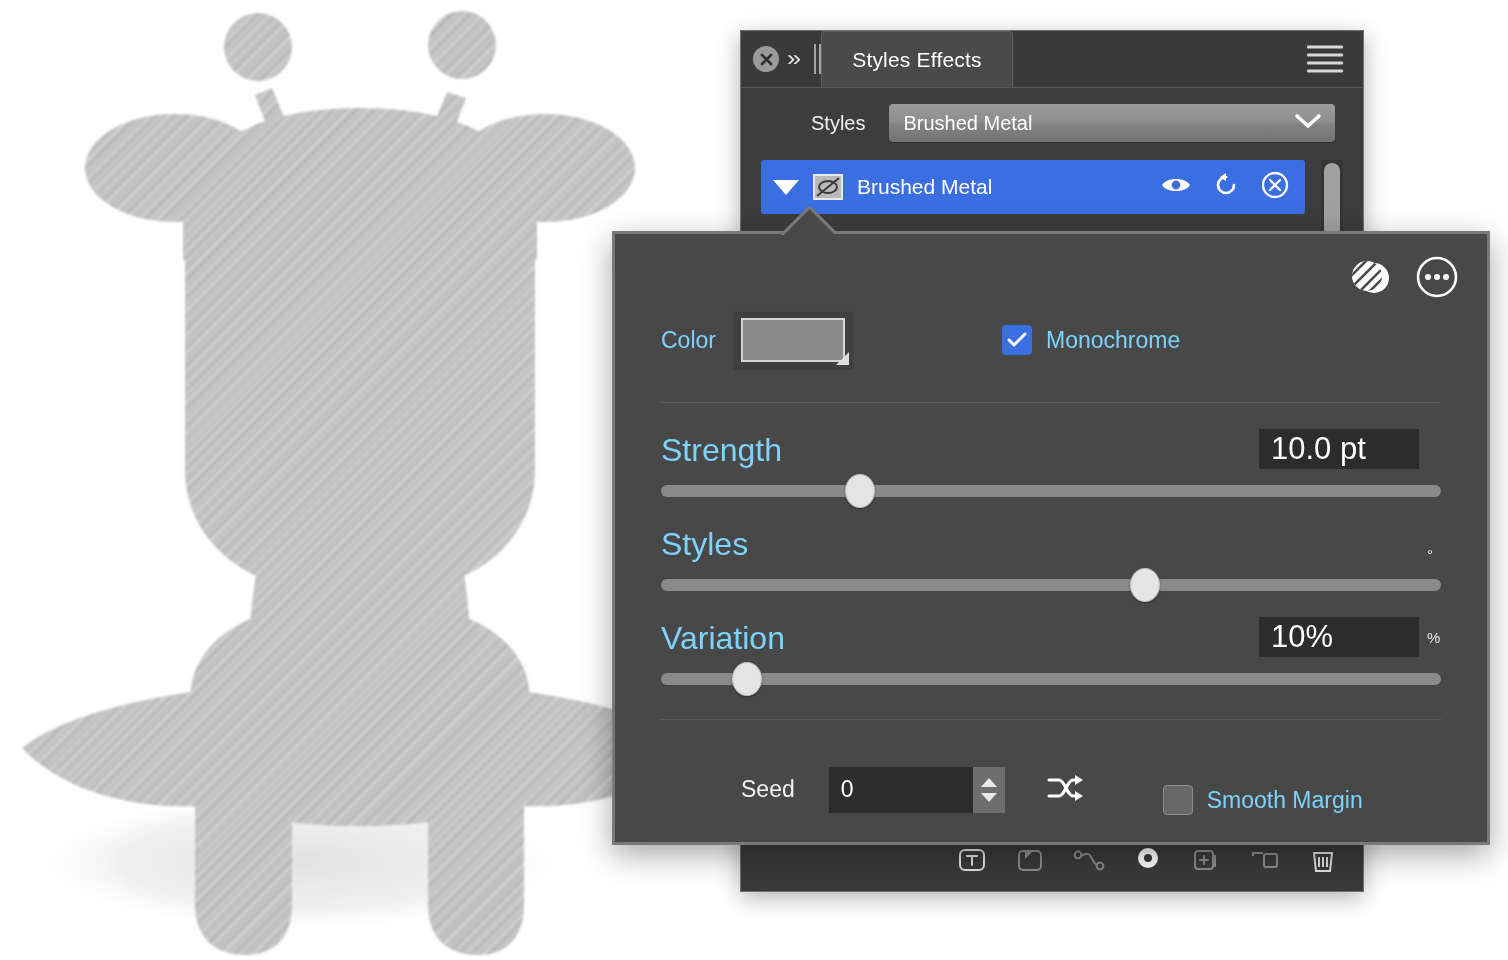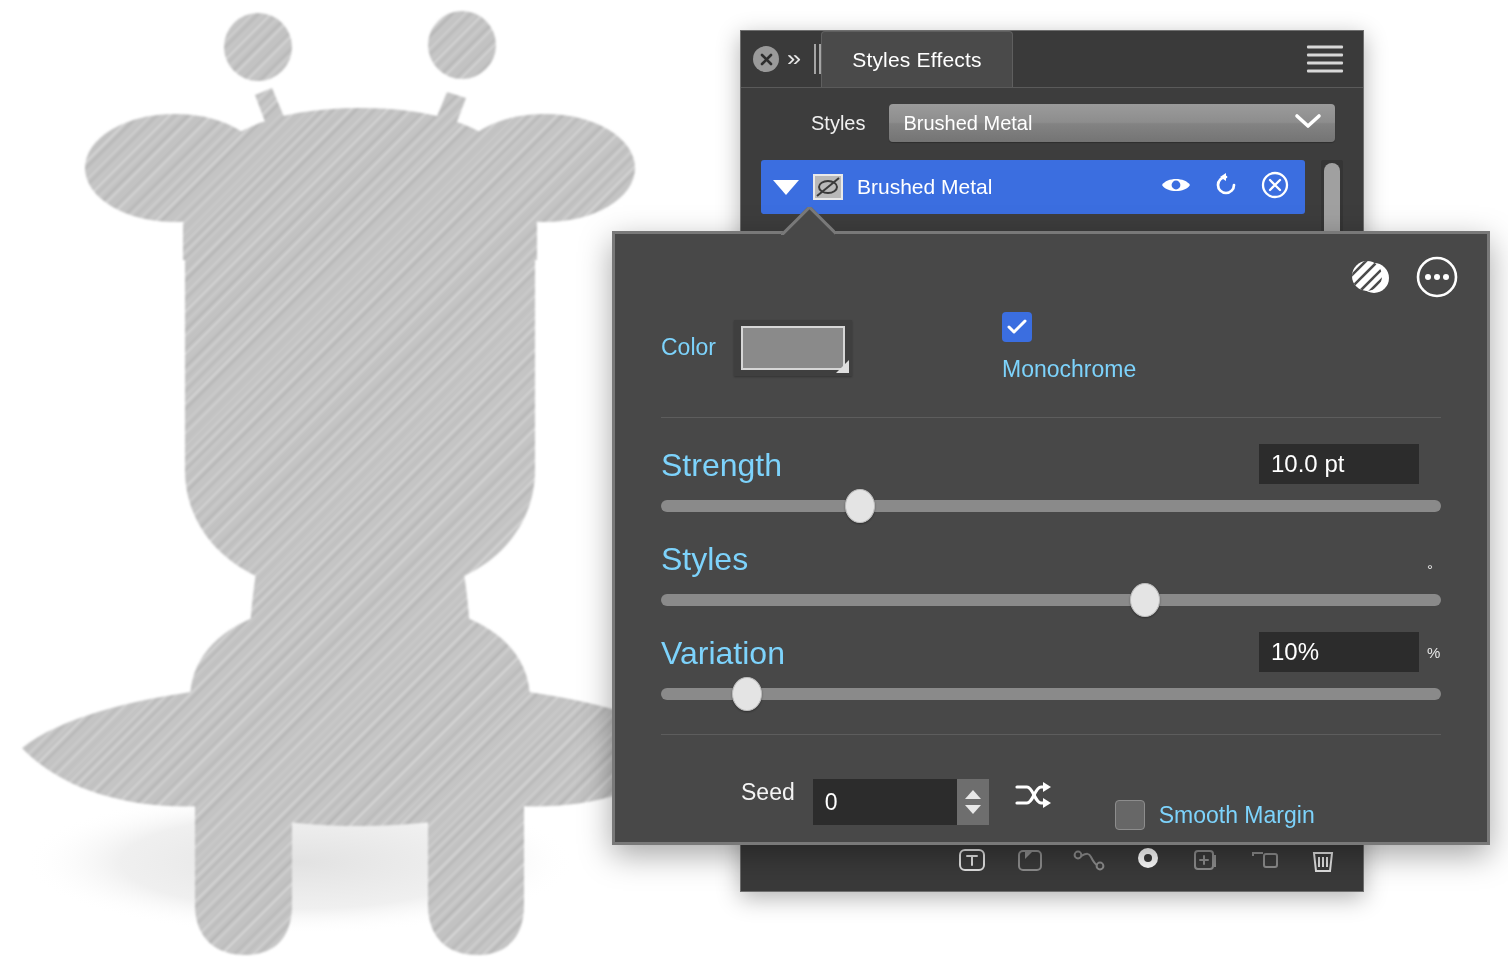--- a/index.html
+++ b/index.html
@@ -108,50 +108,50 @@
     display:flex;align-items:center;justify-content:center;position:relative;
     box-shadow:0 1px 2px rgba(0,0,0,.3);
   }
   .color-well .swatch{
     width:104px;height:44px;background:#8a8a8a;border:2px solid #d6d6d6;box-sizing:border-box;
   }
   .color-well .corner{
     position:absolute;right:3px;bottom:3px;width:0;height:0;
     border-left:13px solid transparent;border-bottom:13px solid #dedede;
   }
-  .row-color .mono{display:flex;align-items:flex-start;gap:14px;margin-left:150px;flex-direction:column;}
+  .row-color .mono{display:flex;align-items:center;gap:14px;margin-left:150px;}
   .cbx{
     width:30px;height:30px;border-radius:4px;background:#3b6ee0;
     display:flex;align-items:center;justify-content:center;
   }
   .cbx-off{
     width:30px;height:30px;border-radius:4px;background:#676767;border:1px solid #8d8d8d;box-sizing:border-box;
   }
 
   hr.sep{border:none;border-top:1px solid #5d5d5d;margin:34px 0 0 0;}
 
   .slider-block{margin-top:26px;}
   .slider-head{display:flex;align-items:flex-end;justify-content:space-between;height:40px;}
   .slider-head .lbl{font-size:32px;}
   .numbox-wrap{display:flex;align-items:center;gap:8px;}
   .numbox{
     background:#2c2c2c;height:40px;min-width:160px;box-sizing:border-box;
-    display:flex;align-items:center;padding:0 12px;font-size:24px;color:#ffffff;
+    display:flex;align-items:center;padding:0 12px;font-size:31px;color:#ffffff;
   }
   .unit{font-size:15px;color:#e6e6e6;width:14px;}
   .track{
     position:relative;margin-top:16px;height:12px;border-radius:6px;background:#8a8a8a;
   }
   .knob{
     position:absolute;top:50%;width:30px;height:34px;border-radius:50%;
     background:#e4e4e4;border:1px solid #bdbdbd;box-sizing:border-box;
     transform:translate(-50%,-50%);box-shadow:0 1px 2px rgba(0,0,0,.35);
   }
 
-  .seed-row{display:flex;align-items:flex-start;gap:0;margin-top:44px;padding-left:80px;}
+  .seed-row{display:flex;align-items:center;gap:16px;margin-top:44px;padding-left:80px;}
   .seed-lbl{font-size:23px;margin-right:18px;}
   .seed-field{
     display:flex;align-items:stretch;height:46px;background:#2c2c2c;width:176px;
   }
   .seed-field .val{flex:1;display:flex;align-items:center;padding-left:12px;font-size:23px;color:#fff;}
   .stepper{
     width:32px;background:#6e6e6e;display:flex;flex-direction:column;
     align-items:center;justify-content:center;gap:6px;
   }
   .st-up{width:0;height:0;border-left:8px solid transparent;border-right:8px solid transparent;border-bottom:9px solid #e8e8e8;}

